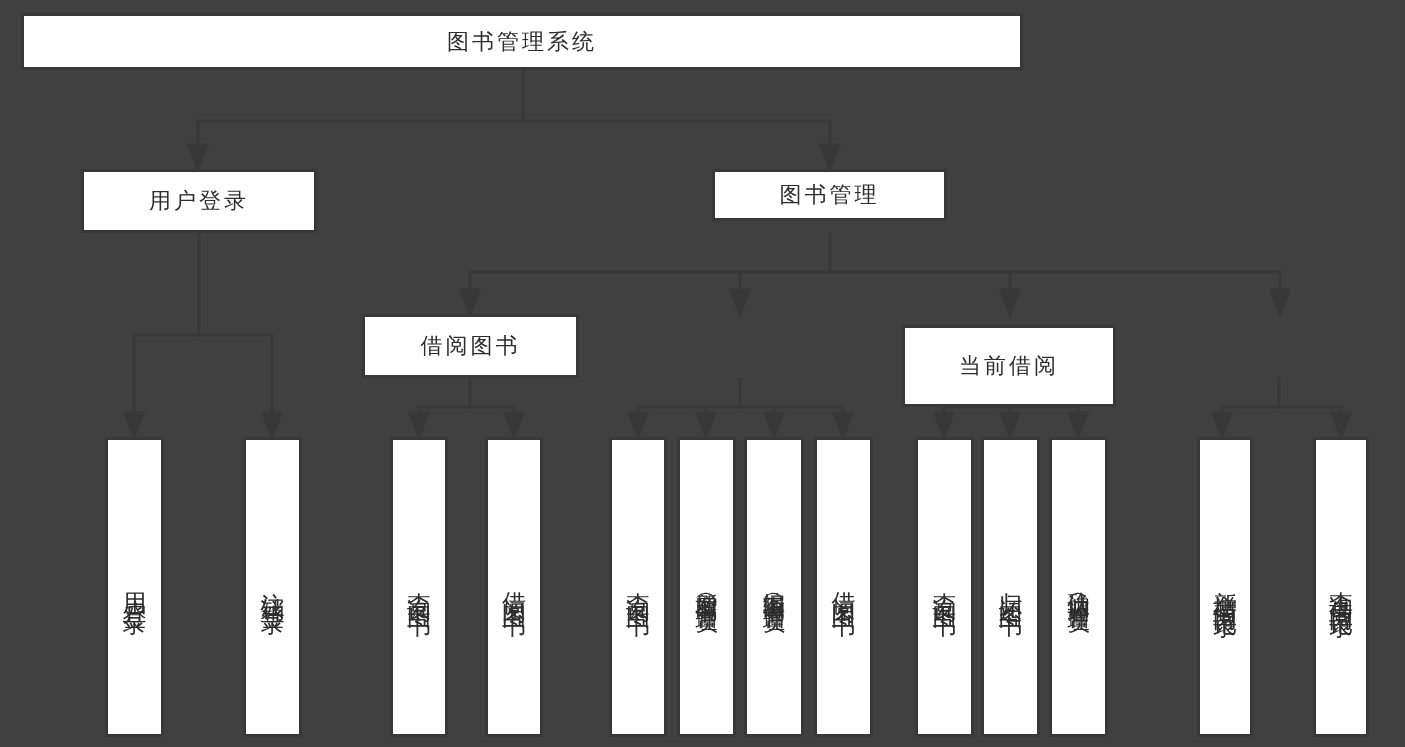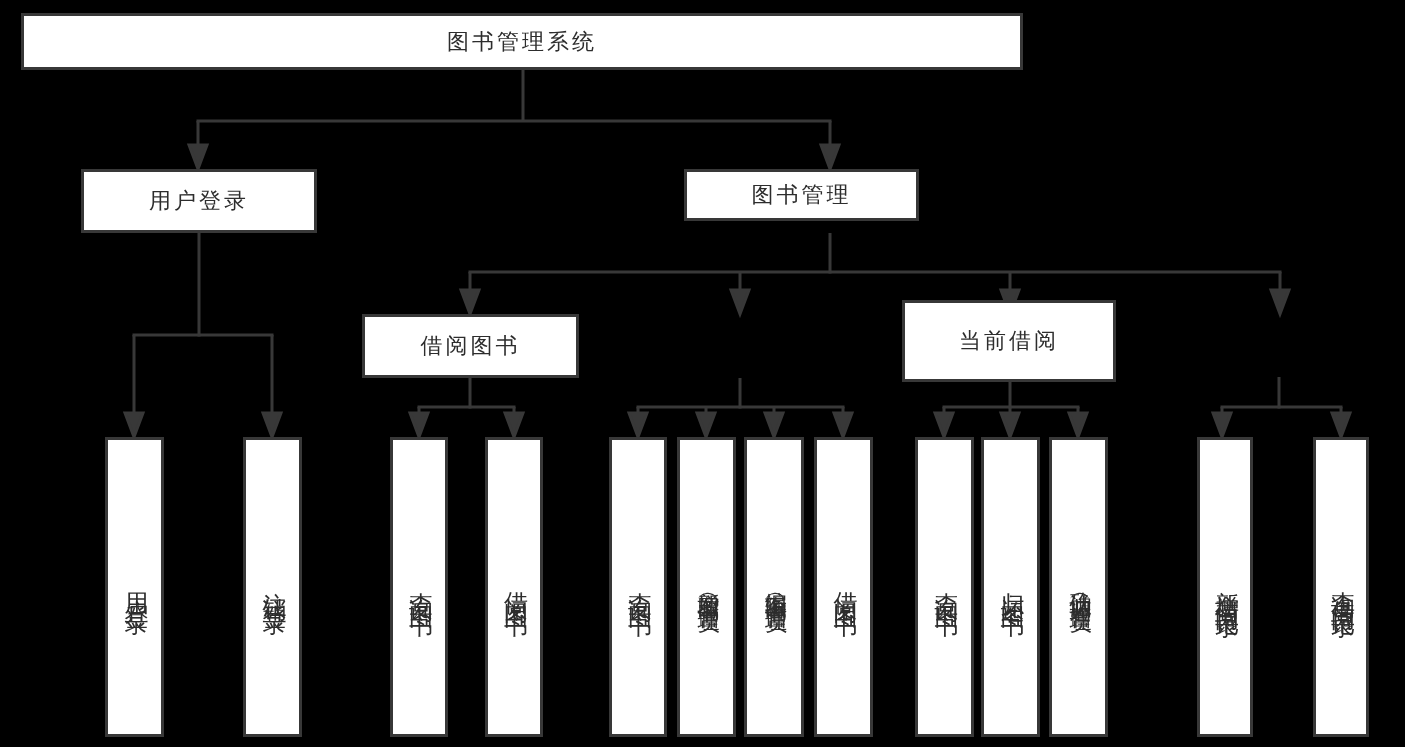--- a/index.html
+++ b/index.html
@@ -1,18 +1,18 @@
 <!DOCTYPE html>
 <html><head>
 <meta charset="utf-8">
 <style>
   html,body{margin:0;padding:0;background:#fff;}
   .canvas{
-    position:relative;width:1405px;height:747px;background:#000000;
-    font-family:Liberation Mono, monospace;color:#2d2d2d;overflow:hidden;text-align:center;
+    position:relative;width:1405px;height:747px;background:#404040;
+    font-family:Liberation Serif, serif;color:#2d2d2d;overflow:hidden;text-align:center;
   }
   .wires{position:absolute;left:0;top:0;pointer-events:none;}
   .node{
     position:absolute;box-sizing:border-box;background:#ffffff;
     border:3px solid #383838;display:flex;align-items:center;justify-content:center;
   }
   .hlabel{font-size:22px;letter-spacing:3px;white-space:nowrap;}
   .leaf .vtext{
     writing-mode:vertical-rl;text-orientation:mixed;
     font-size:24px;letter-spacing:7px;line-height:1;
@@ -106,28 +106,28 @@
     </g>
   </svg>
 
   <div class="node" style="left:21px;top:13px;width:1002px;height:57px">
     <span class="hlabel">图书管理系统</span>
   </div>
 
   <div class="node" style="left:81px;top:169px;width:236px;height:64px">
     <span class="hlabel">用户登录</span>
   </div>
-  <div class="node" style="left:684px;top:169px;width:235px;height:52px">
+  <div class="node" style="left:712px;top:169px;width:235px;height:52px">
     <span class="hlabel">图书管理</span>
   </div>
 
   <div class="node" style="left:362px;top:314px;width:217px;height:64px">
     <span class="hlabel">借阅图书</span>
   </div>
-  <div class="node" style="left:902px;top:300px;width:214px;height:82px">
+  <div class="node" style="left:902px;top:325px;width:214px;height:82px">
     <span class="hlabel">当前借阅</span>
   </div>
 
   <div class="node leaf" style="left:105px;top:437px;width:59px;height:300px">
     <span class="vtext">用户登录</span>
   </div>
   <div class="node leaf" style="left:243px;top:437px;width:59px;height:300px">
     <span class="vtext">注销登录</span>
   </div>
 

